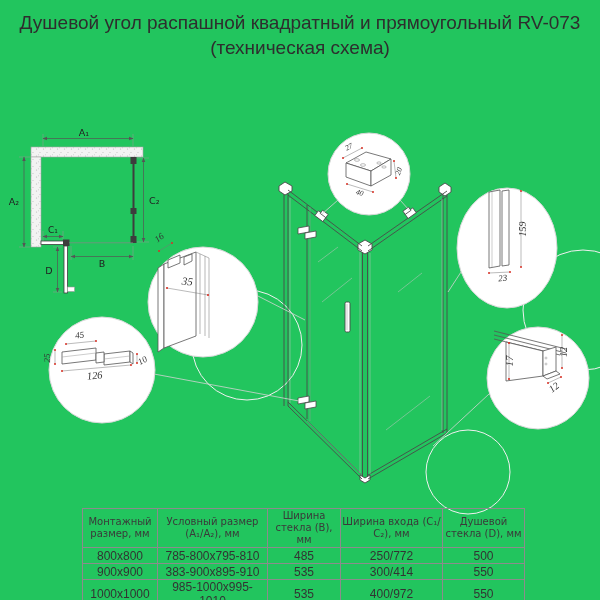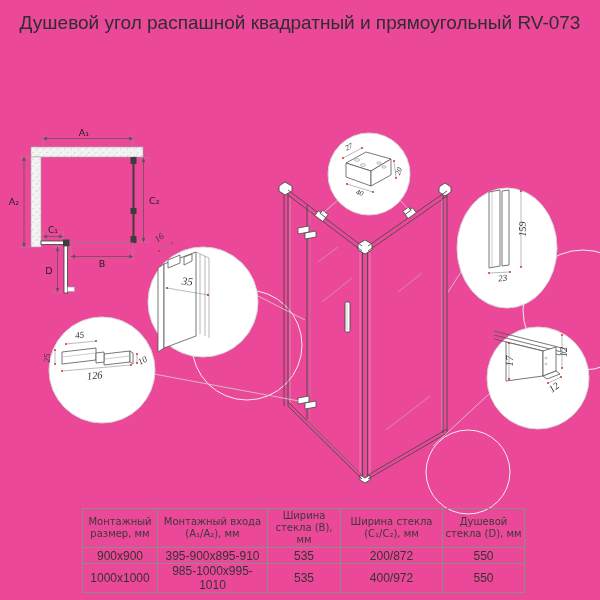--- a/index.html
+++ b/index.html
@@ -1,16 +1,16 @@
 <!DOCTYPE html>
 <html lang="ru"><head>
 <meta charset="utf-8">
 <style>
   html,body{margin:0;padding:0;background:#fff;}
-  .page{position:relative;width:600px;height:600px;background:#ec4899;overflow:hidden;
+  .page{position:relative;width:600px;height:600px;background:#22c55e;overflow:hidden;
         font-family:"Liberation Sans",sans-serif;}
   .title{position:absolute;top:10px;left:0;width:600px;text-align:center;color:#2e2e2e;}
   .title .l1{font-size:19px;line-height:25px;}
   .title .l2{font-size:19px;line-height:25px;}
   svg.canvas{position:absolute;left:0;top:0;width:600px;height:600px;}
   
   .plabel{font-family:"DejaVu Sans","Liberation Sans",sans-serif;font-size:9.5px;fill:#222;}
   .plabel-s{font-family:"DejaVu Sans","Liberation Sans",sans-serif;font-size:9px;fill:#222;}
   .dim{font-family:"Liberation Serif",serif;font-style:italic;fill:#333;}
   
@@ -23,20 +23,21 @@
                 height:15px;padding:0 1px;}
   .c1{width:75px}.c2{width:110px}.c3{width:73px}.c4{width:102px}.c5{width:82px}
 </style>
 </head>
 <body>
 
 <div class="page">
 
   <div class="title">
     <div class="l1">Душевой угол распашной квадратный и прямоугольный RV-073</div>
+    <div class="l2">(техническая схема)</div>
   </div>
 
   <svg class="canvas" viewBox="0 0 600 600">
     <defs>
       <pattern id="st" width="7" height="7" patternUnits="userSpaceOnUse">
         <rect width="7" height="7" fill="#f3f3f3"></rect>
         <circle cx="1.5" cy="2" r="0.6" fill="#b9b9b9"></circle>
         <circle cx="5" cy="5.5" r="0.6" fill="#c2c2c2"></circle>
         <circle cx="3.5" cy="0.7" r="0.5" fill="#c9c9c9"></circle>
       </pattern>
@@ -331,32 +332,39 @@
     <colgroup>
       <col class="c1">
         <col class="c2">
         <col class="c3">
         <col class="c4">
         <col class="c5">
     </colgroup>
     <thead>
       <tr>
         <th>Монтажный размер, мм</th>
-        <th>Монтажный входа (А₁/А₂), мм</th>
+        <th>Условный размер (А₁/А₂), мм</th>
         <th>Ширина стекла (В), мм</th>
-        <th>Ширина стекла (С₁/С₂), мм</th>
+        <th>Ширина входа (С₁/С₂), мм</th>
         <th>Душевой стекла (D), мм</th>
       </tr>
     </thead>
     <tbody>
       <tr>
+        <td>800x800</td>
+        <td>785-800x795-810</td>
+        <td>485</td>
+        <td>250/772</td>
+        <td>500</td>
+      </tr>
+      <tr>
         <td>900x900</td>
-        <td>395-900x895-910</td>
+        <td>383-900x895-910</td>
         <td>535</td>
-        <td>200/872</td>
+        <td>300/414</td>
         <td>550</td>
       </tr>
       <tr>
         <td>1000x1000</td>
         <td>985-1000x995-1010</td>
         <td>535</td>
         <td>400/972</td>
         <td>550</td>
       </tr>
     </tbody>

